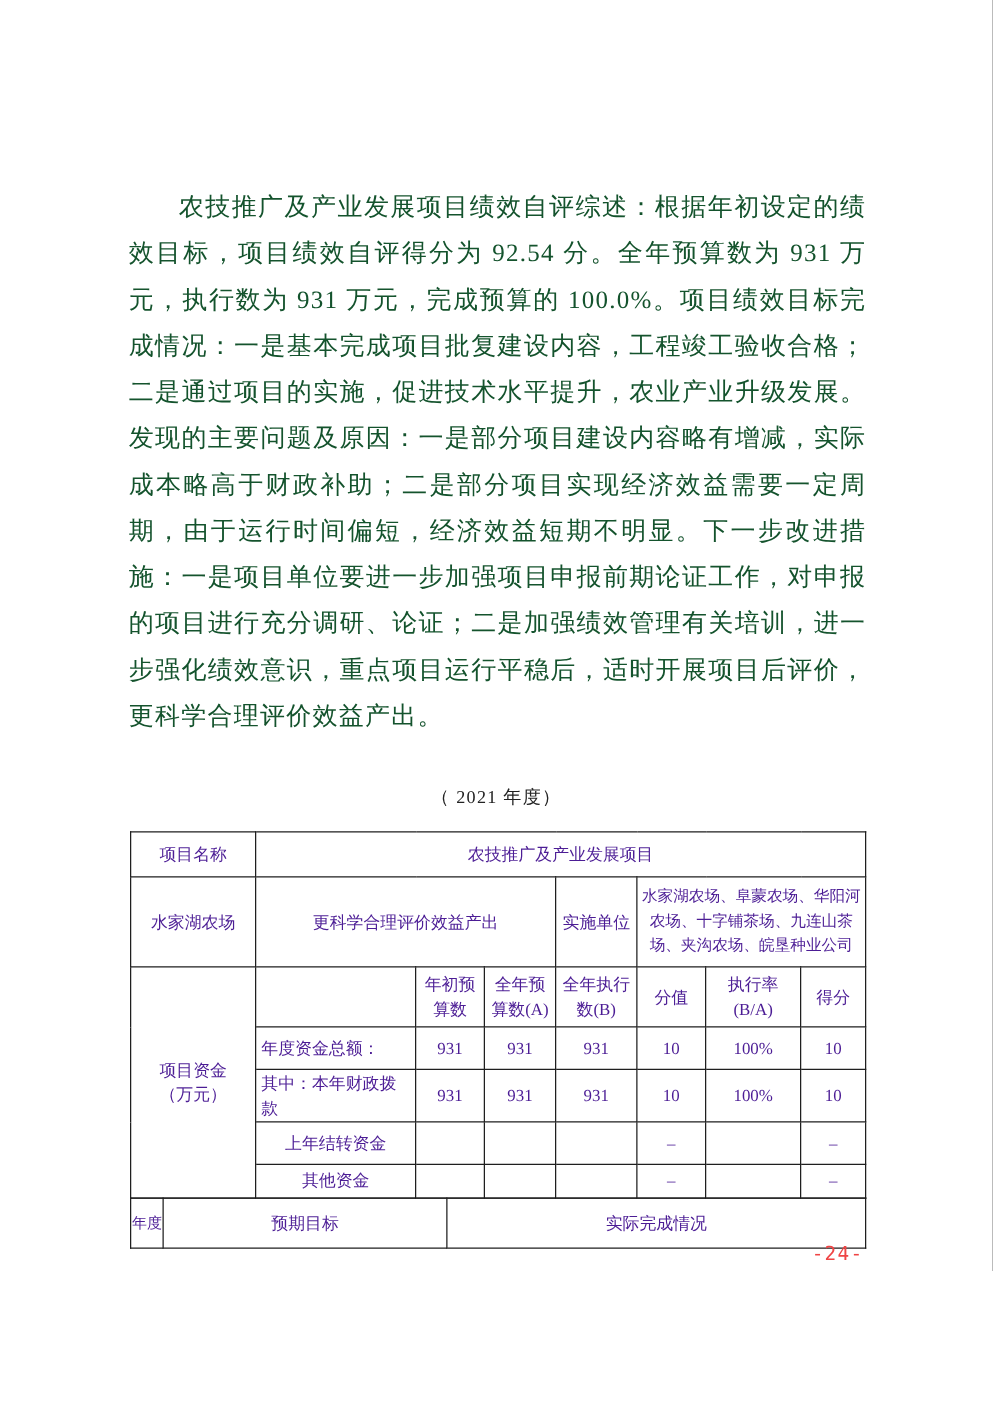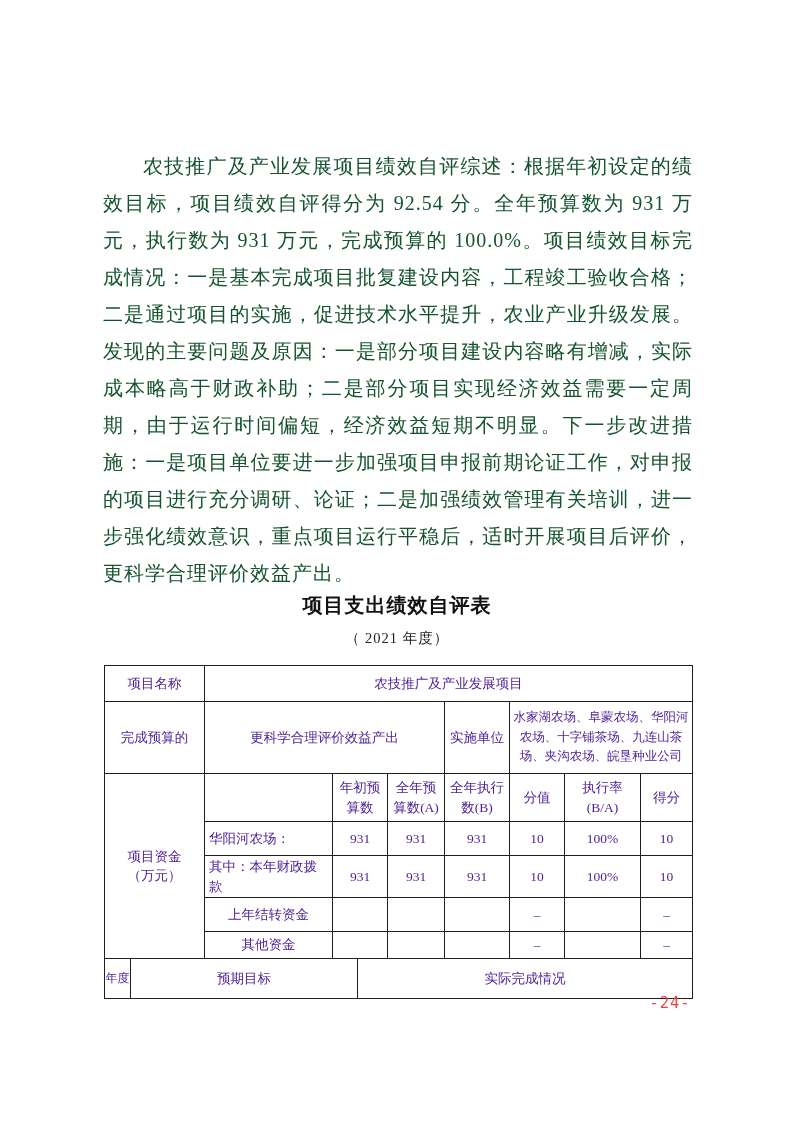--- a/index.html
+++ b/index.html
@@ -41,63 +41,62 @@
     font-family:"DejaVu Sans Mono","Liberation Mono",monospace;
   }
 </style>
 </head>
 <body>
 
 <div class="page">
 
   <p class="summary">农技推广及产业发展项目绩效自评综述：根据年初设定的绩效目标，项目绩效自评得分为 92.54 分。全年预算数为 931 万元，执行数为 931 万元，完成预算的 100.0%。项目绩效目标完成情况：一是基本完成项目批复建设内容，工程竣工验收合格；二是通过项目的实施，促进技术水平提升，农业产业升级发展。发现的主要问题及原因：一是部分项目建设内容略有增减，实际成本略高于财政补助；二是部分项目实现经济效益需要一定周期，由于运行时间偏短，经济效益短期不明显。下一步改进措施：一是项目单位要进一步加强项目申报前期论证工作，对申报的项目进行充分调研、论证；二是加强绩效管理有关培训，进一步强化绩效意识，重点项目运行平稳后，适时开展项目后评价，更科学合理评价效益产出。</p>
 
-  <h1 class="doc-title">项目支出绩效自评表</h1>
   <div class="doc-subtitle">（ 2021 年度）</div>
 
   <div class="table-wrap">
     <table>
       <colgroup>
         <col style="width:100px">
           <col style="width:128px">
           <col style="width:55px">
           <col style="width:57px">
         <col style="width:65px">
           <col style="width:55px">
           <col style="width:76px">
           <col style="width:52px">
       </colgroup>
       <tbody>
         <tr style="height:36px">
           <td>项目名称</td>
           <td colspan="7">农技推广及产业发展项目</td>
         </tr>
         <tr style="height:72px">
-          <td>完成预算的</td>
+          <td>水家湖农场</td>
           <td colspan="3">更科学合理评价效益产出</td>
           <td class="impl-label-cell">实施单位</td>
           <td colspan="3" class="impl-cell">水家湖农场、阜蒙农场、华阳河农场、十字铺茶场、九连山茶场、夹沟农场、皖垦种业公司</td>
         </tr>
         <tr style="height:48px">
           <td rowspan="5" class="pre">项目资金
 （万元）</td>
           <td></td>
           <td class="pre">年初预
 算数</td>
           <td class="pre">全年预
 算数(A)</td>
           <td class="pre">全年执行
 数(B)</td>
           <td class="pre">分值</td>
           <td class="pre">执行率
 (B/A)</td>
           <td class="pre">得分</td>
         </tr>
         <tr style="height:34px">
-          <td class="left">华阳河农场：</td>
+          <td class="left">年度资金总额：</td>
           <td>931</td>
           <td>931</td>
           <td>931</td>
           <td>10</td>
           <td>100%</td>
           <td>10</td>
         </tr>
         <tr style="height:34px">
           <td class="left">其中：本年财政拨款</td>
           <td>931</td>

